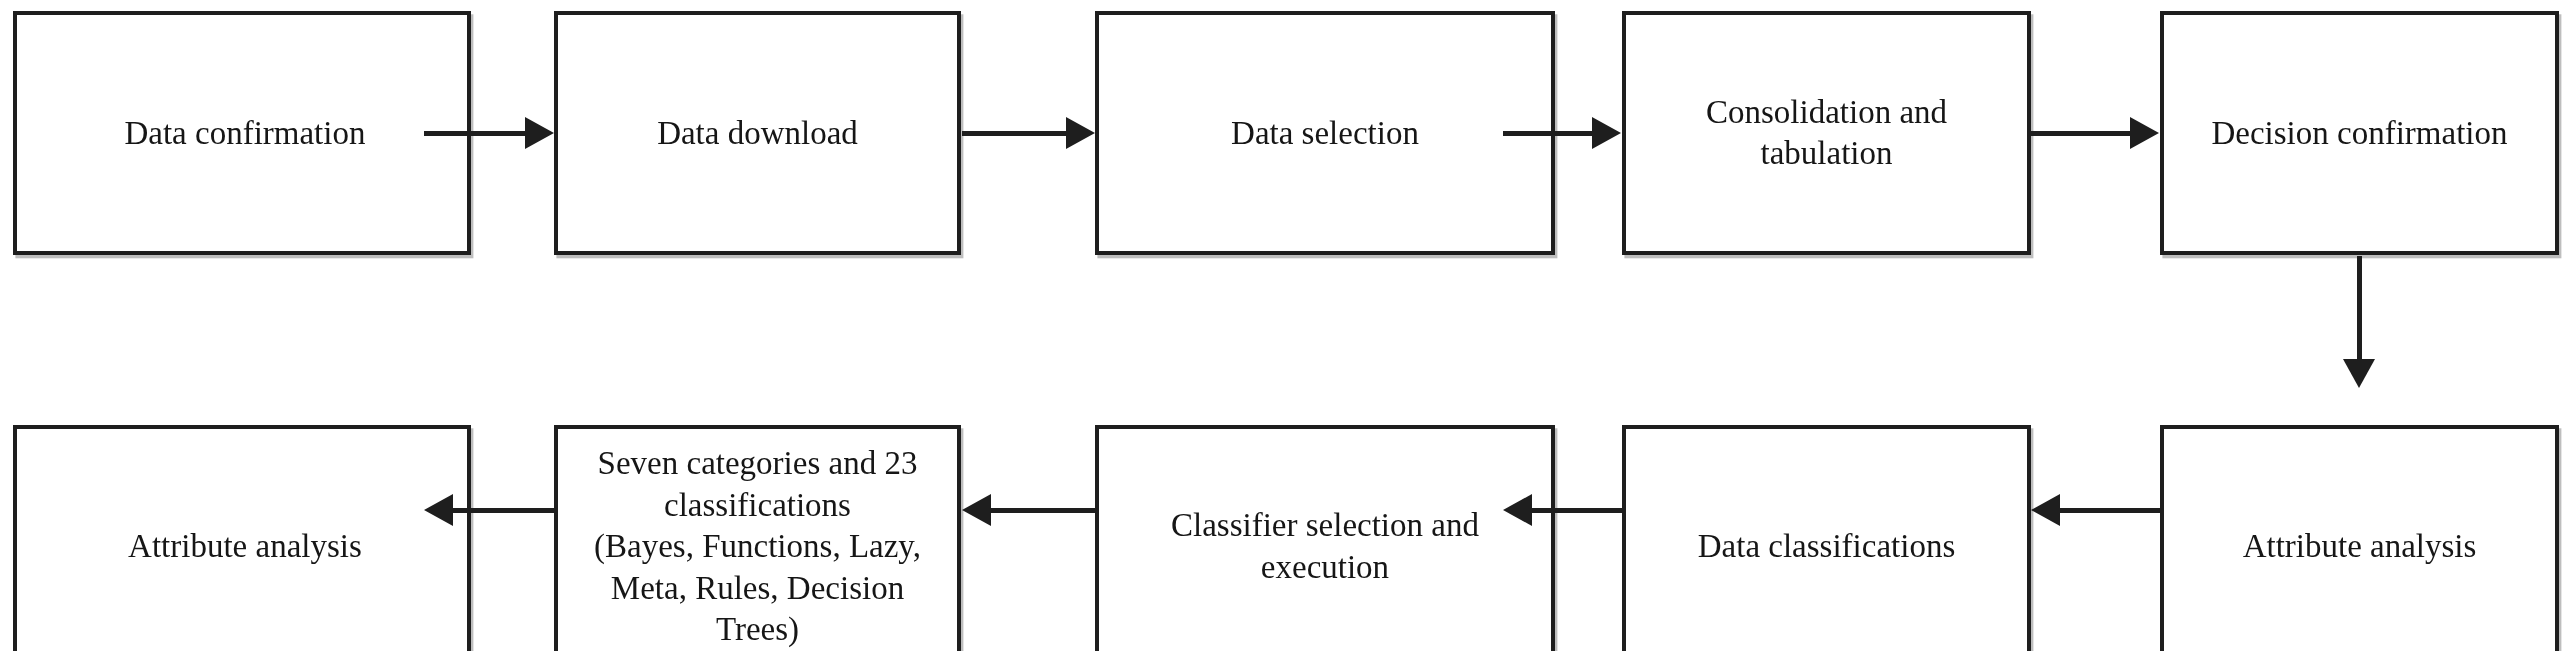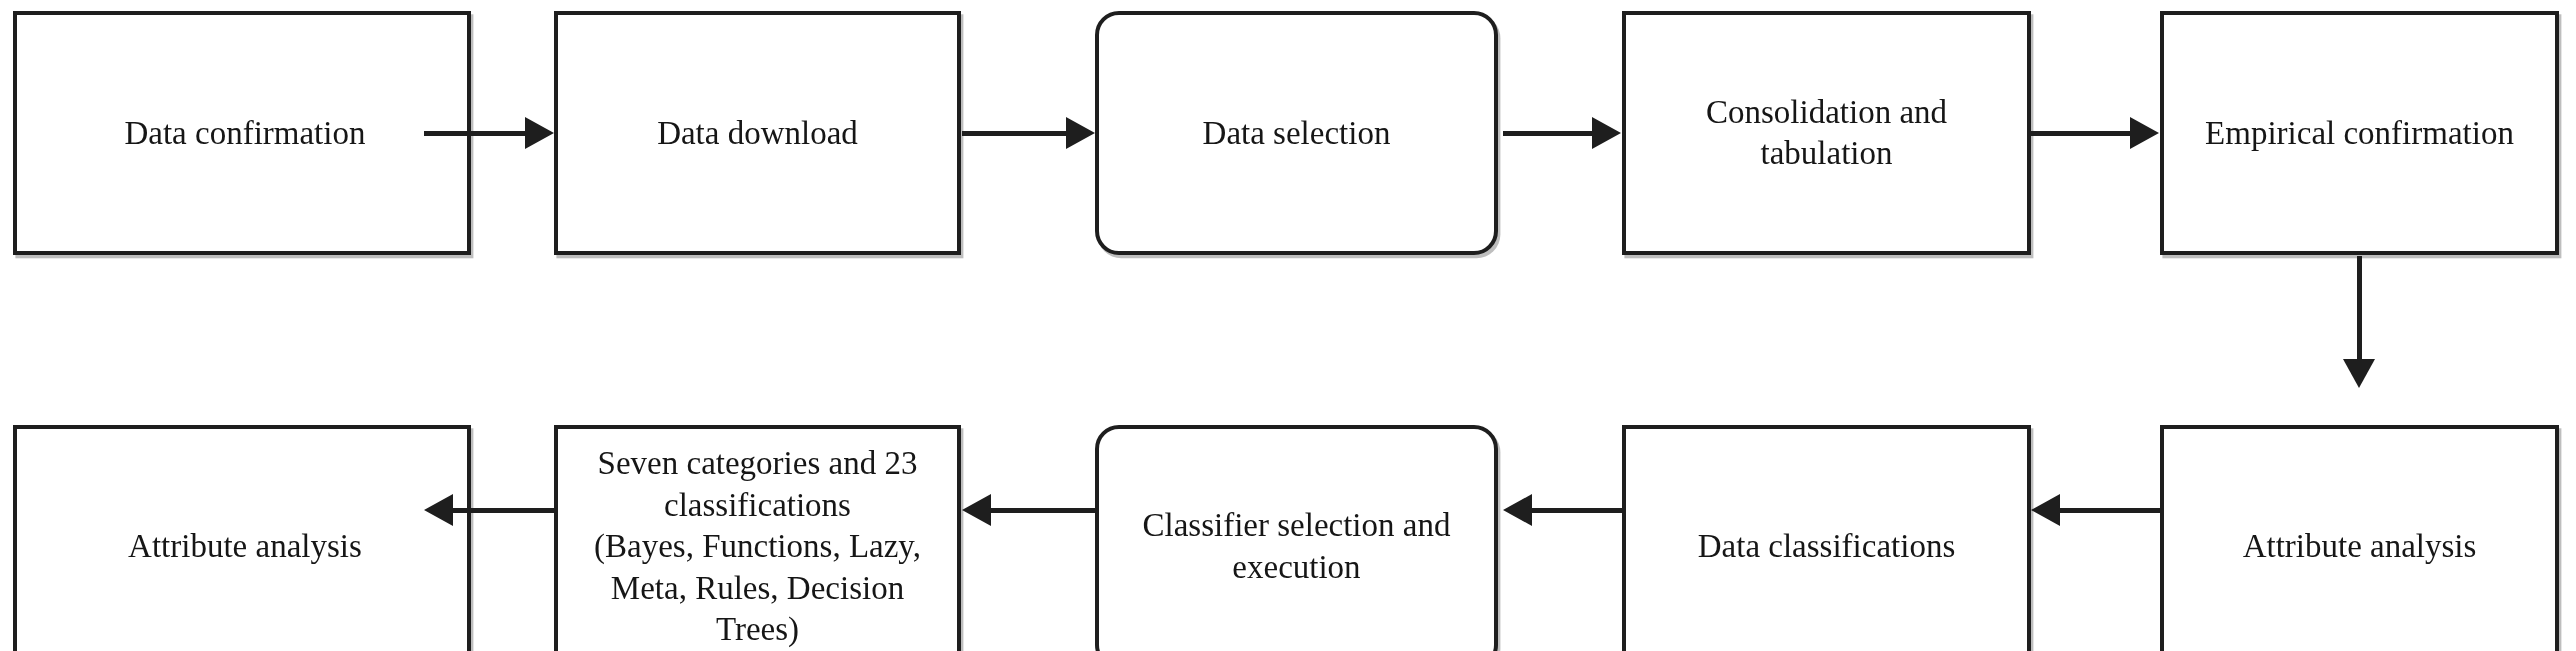--- a/index.html
+++ b/index.html
@@ -27,21 +27,21 @@
   .node-label {
     font-size: 33px;
     line-height: 1.26;
     color: var(--text, #161616);
     white-space: pre-line;
   }
   .row-top    { top: 11.4px; }
   .row-bottom { top: 388px; margin-top: 37px; }
   .col-0 { left: 13px;   width: 458px; padding-left: 14px; }
   .col-1 { left: 554px;  width: 407px; }
-  .col-2 { left: 1095px; width: 403px; border-radius: 24px; }
+  .col-2 { left: 1095px; width: 460px; }
   .col-3 { left: 1622px; width: 409px; }
   .col-4 { left: 2160px; width: 399px; }
   .shaft { position: absolute; background: var(--line, #1e1e1e); height: 4.9px; }
   .shaft.vert { width: 4.9px; height: auto; }
   .head { position: absolute; width: 0; height: 0; }
   .head.right {
     border-top: 16.3px solid transparent;
     border-bottom: 16.3px solid transparent;
     border-left: 29px solid var(--line, #1e1e1e);
   }
@@ -68,21 +68,21 @@
     <span class="node-label">Data download</span>
   </div>
   <div class="node row-top col-2">
     <span class="node-label">Data selection</span>
   </div>
   <div class="node row-top col-3">
     <span class="node-label">Consolidation and
 tabulation</span>
   </div>
   <div class="node row-top col-4">
-    <span class="node-label">Empirical confirmation</span>
+    <span class="node-label">Decision confirmation</span>
   </div>
 
   <div class="node row-bottom col-4">
     <span class="node-label">Attribute analysis</span>
   </div>
   <div class="node row-bottom col-3">
     <span class="node-label">Data classifications</span>
   </div>
   <div class="node row-bottom col-2">
     <span class="node-label">Classifier selection and

